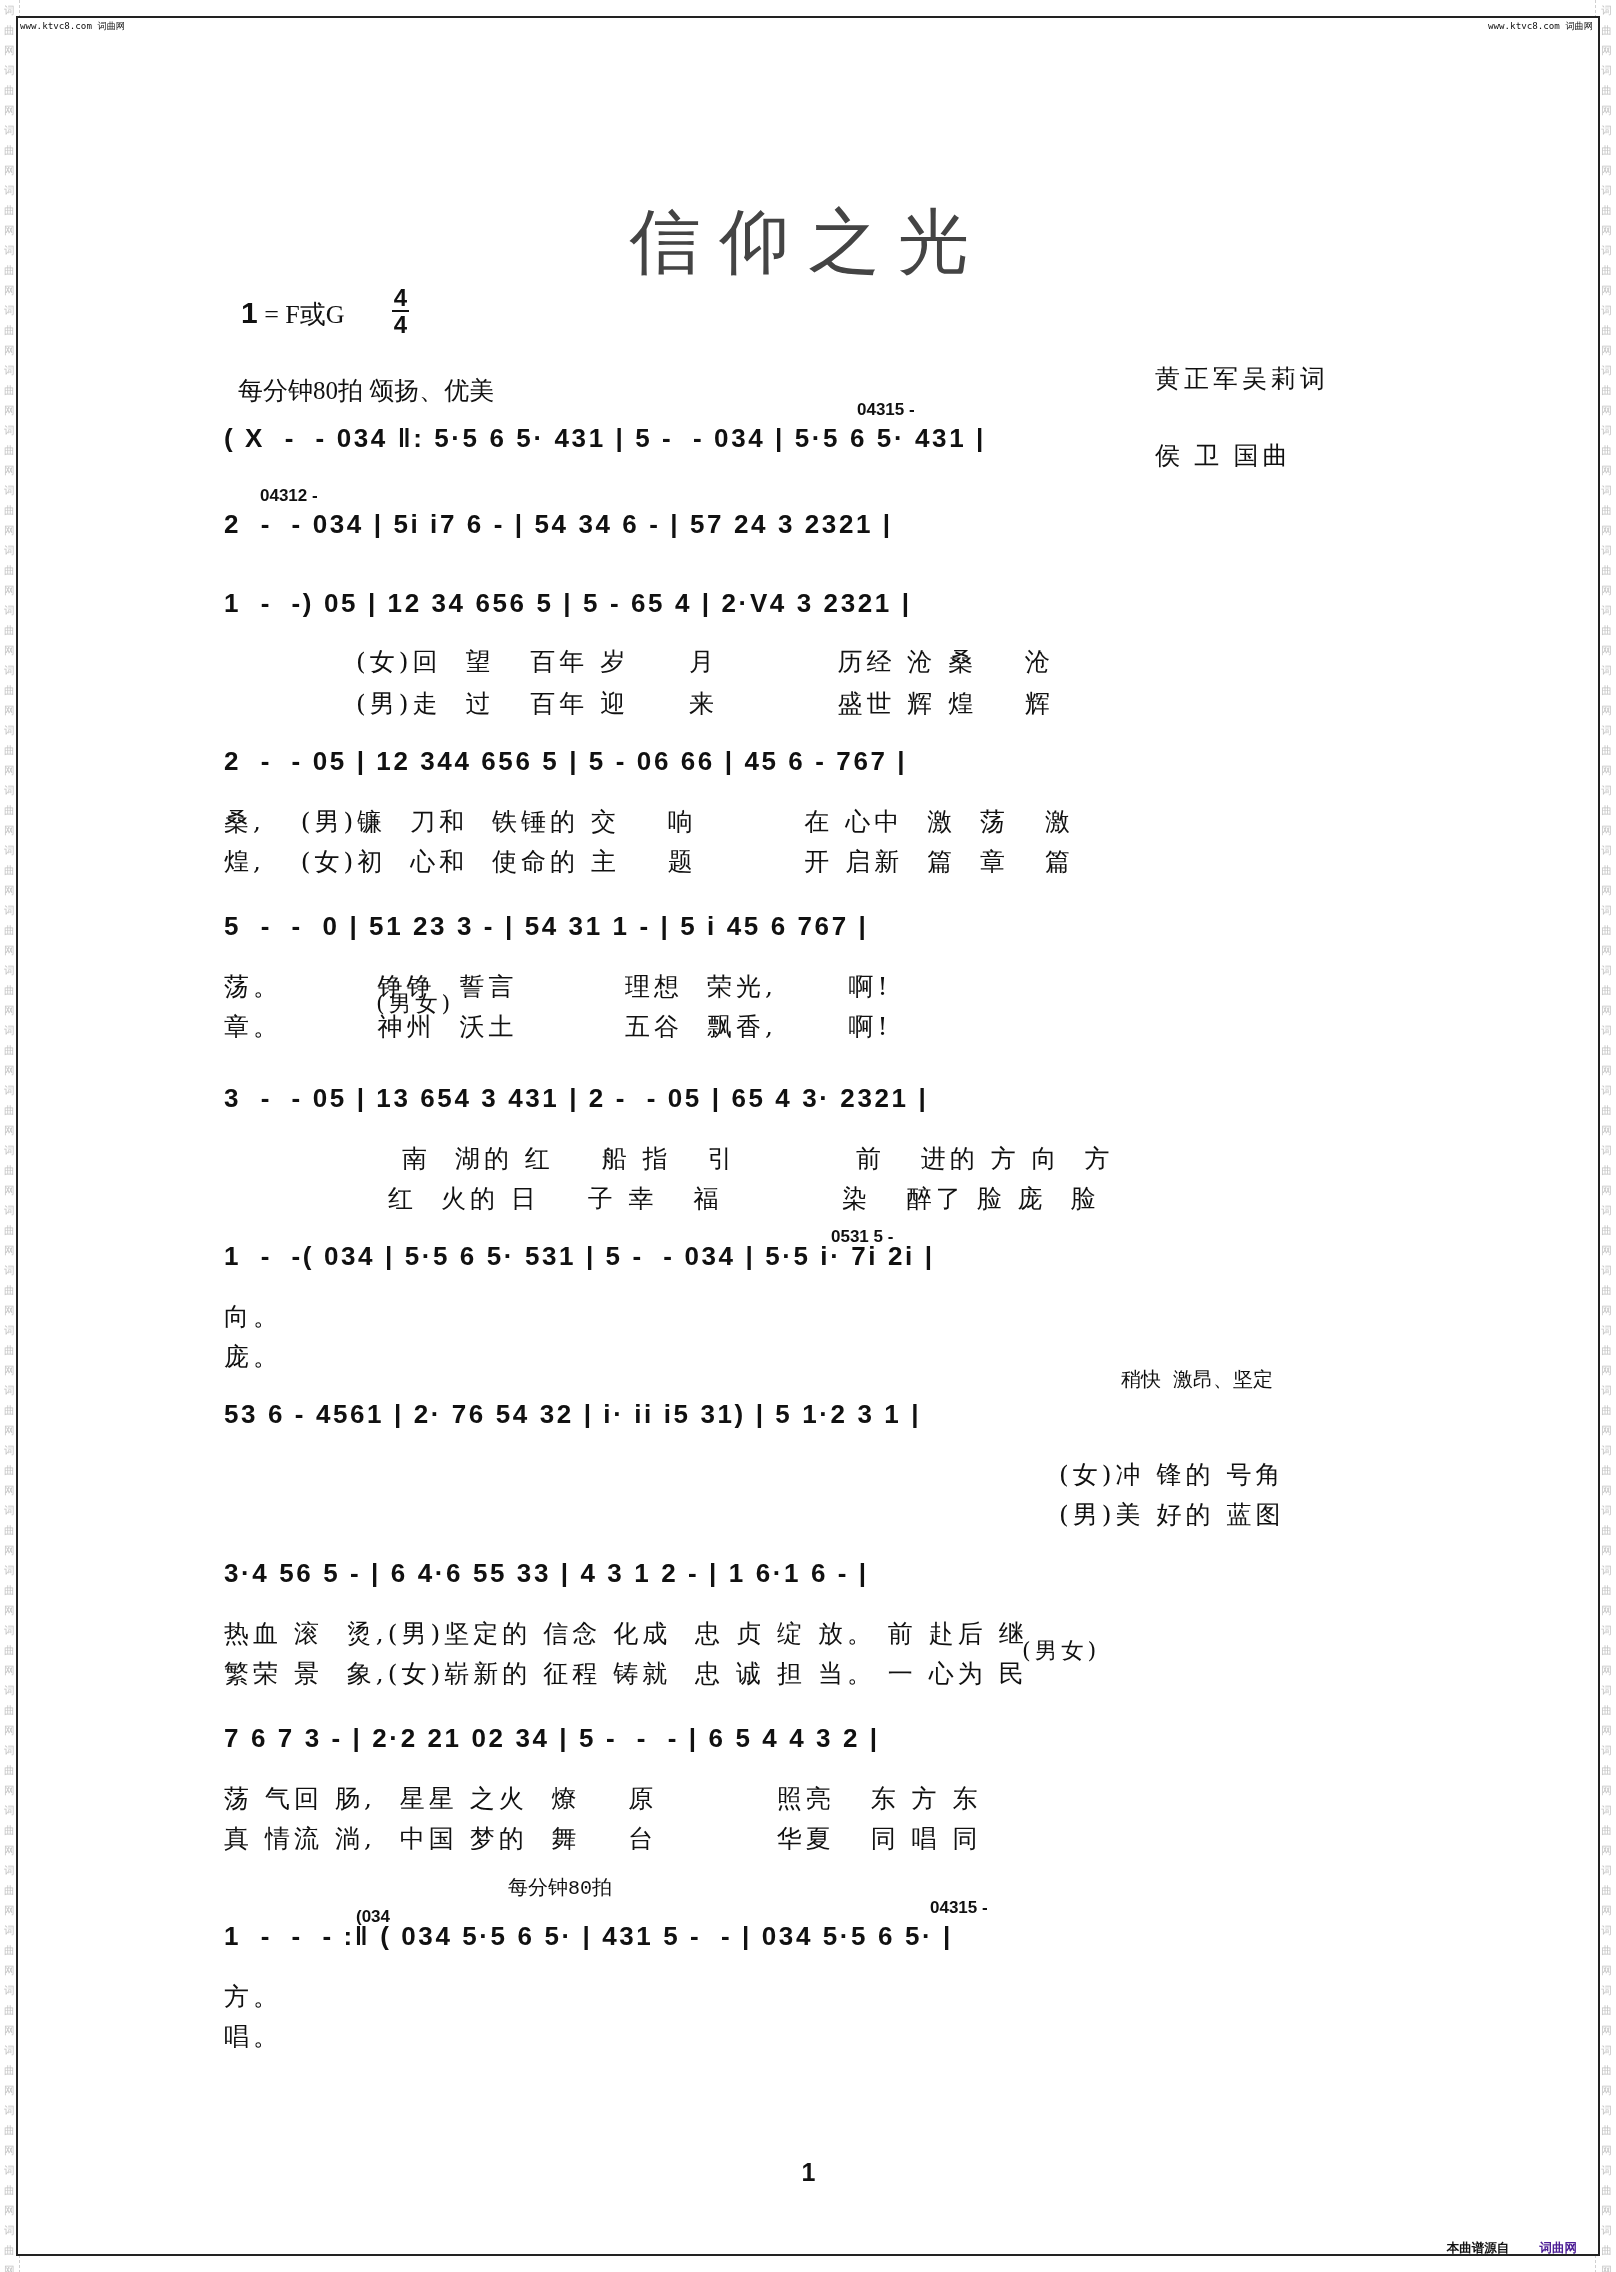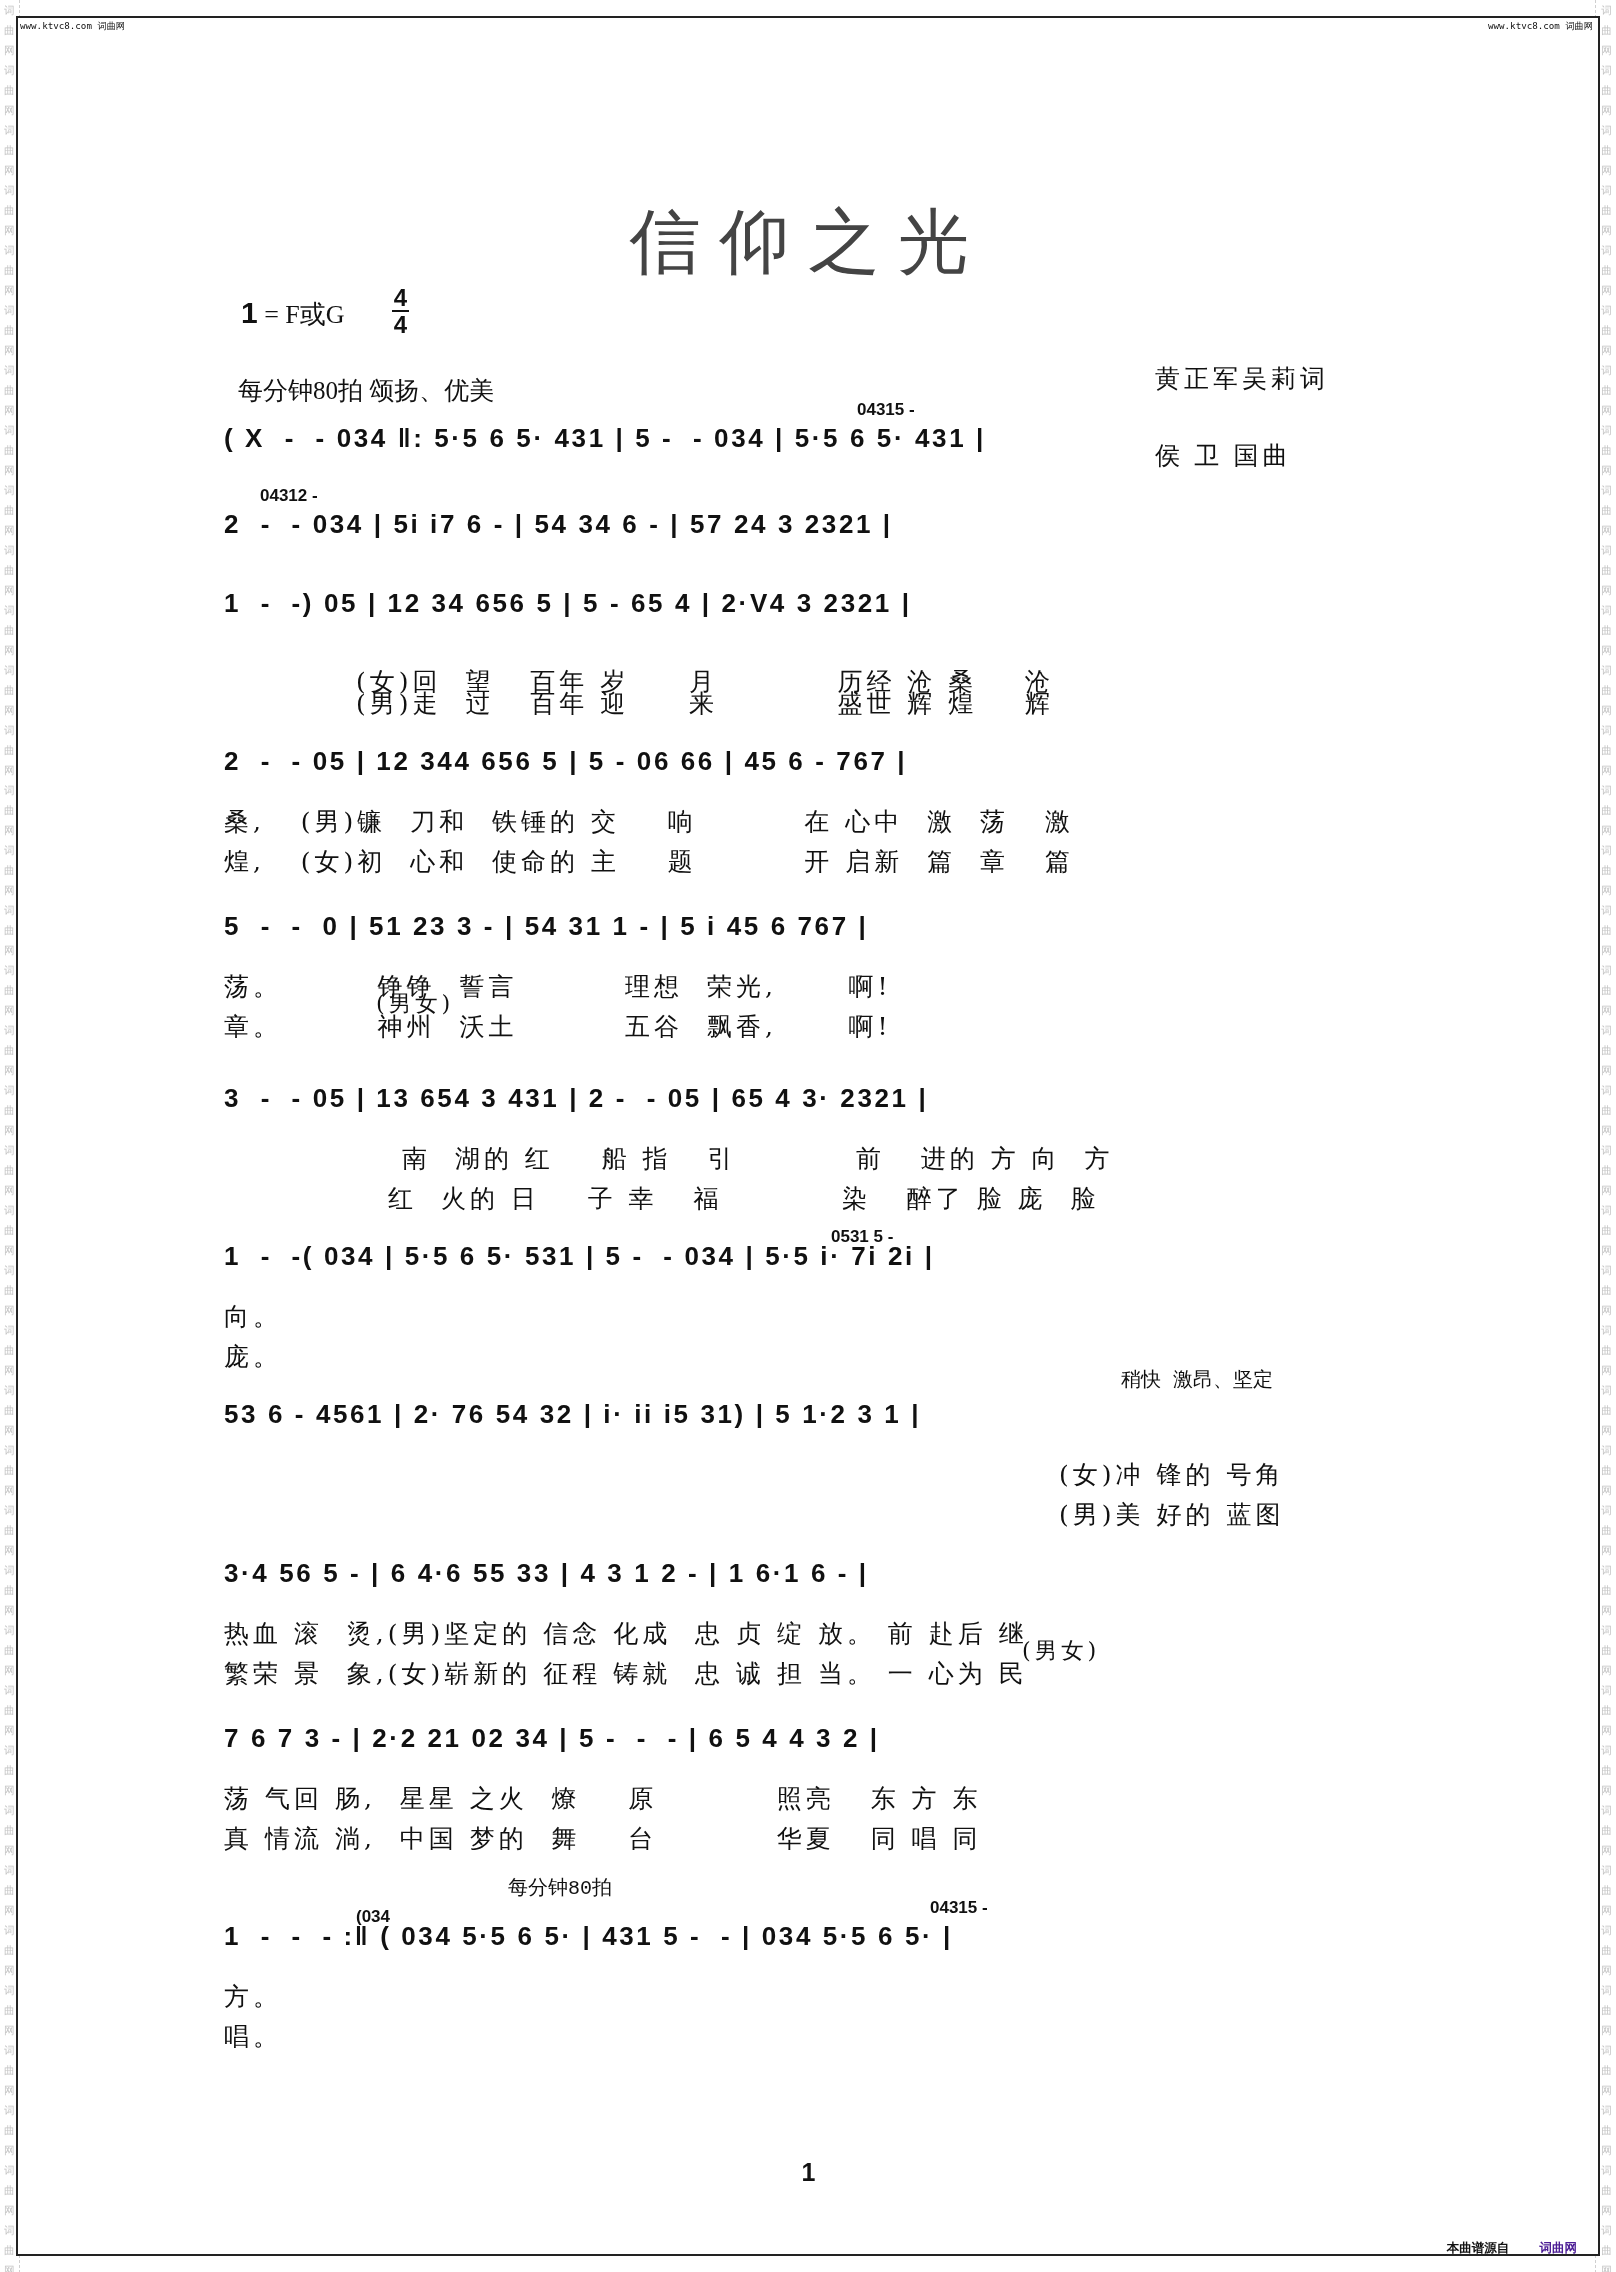--- a/index.html
+++ b/index.html
@@ -300,21 +300,21 @@
   <div class="notes">( X  -  - 034 ‖: 5·5 6 5· 431 | 5 -  - 034 | 5·5 6 5· 431 |</div>
 </div>
 
 <div class="row" style="top:502px">
   <div class="small" style="left:36px;top:-16.5px">04312 -</div>
   <div class="notes">2  -  - 034 | 5i i7 6 - | 54 34 6 - | 57 24 3 2321 |</div>
 </div>
 
 <div class="row" style="top:581px">
   <div class="notes">1  -  -) 05 | 12 34 656 5 | 5 - 65 4 | 2·V4 3 2321 |</div>
-  <div class="lyric" style="left:132px;top:84px">(女)回  望   百年 岁     月          历经 沧 桑    沧</div>
+  <div class="lyric" style="left:132px;top:64px">(女)回  望   百年 岁     月          历经 沧 桑    沧</div>
   <div class="lyric" style="left:132px;top:106px">(男)走  过   百年 迎     来          盛世 辉 煌    辉</div>
 </div>
 
 <div class="row" style="top:739px">
   <div class="notes">2  -  - 05 | 12 344 656 5 | 5 - 06 66 | 45 6 - 767 |</div>
   <div class="lyric" style="left:0;top:66px">桑,   (男)镰  刀和  铁锤的 交    响         在 心中  激  荡   激</div>
   <div class="lyric" style="left:0;top:106px">煌,   (女)初  心和  使命的 主    题         开 启新  篇  章   篇</div>
 </div>
 
 <div class="row" style="top:904px">

